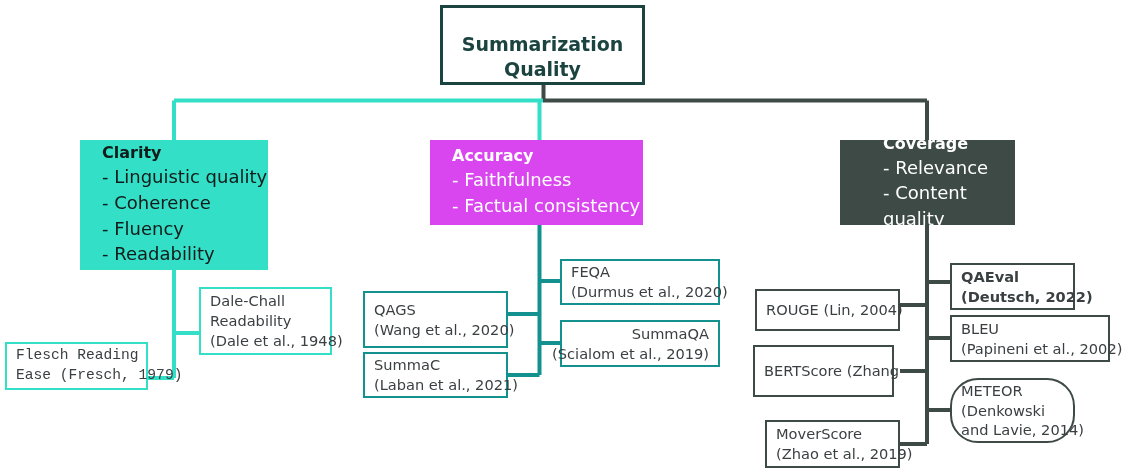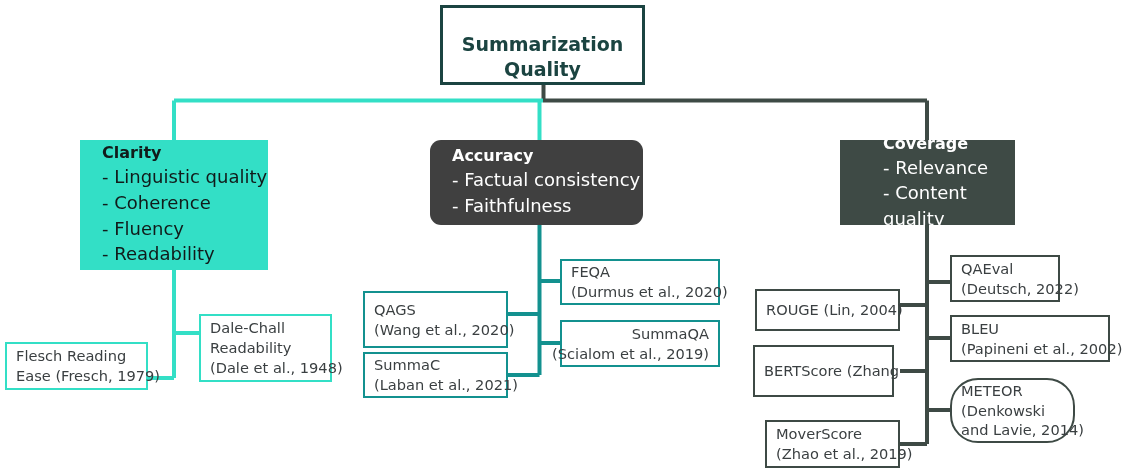--- a/index.html
+++ b/index.html
@@ -9,21 +9,21 @@
   .node{position:absolute;box-sizing:border-box;display:flex;flex-direction:column;justify-content:center;}
   .node .ttl{font-weight:bold;}
   
   .root{border:3px solid #1b4441;background:#ffffff;align-items:center;justify-content:center;
         color:#1b4441;font-weight:bold;font-size:19px;line-height:1.32;text-align:center;}
   
   .cat{padding:10px 0 10px 22px;}
   .cat .ttl{font-size:16px;margin-bottom:2px;}
   .cat .li{font-size:18px;line-height:1.42;}
   .cat-clarity{background:#33dfc6;color:#111b1a;}
-  .cat-accuracy{background:#404040;color:#ffffff;border-radius:11px;}
+  .cat-accuracy{background:#d946ef;color:#ffffff;}
   .cat-coverage{background:#3e4a45;color:#ffffff;padding-left:43px;}
   
   .leaf{border:2.5px solid;background:#ffffff;color:#3a3f41;font-size:14.6px;line-height:1.36;
         padding:19px 9px;}
   .lf-clarity{border-color:#33dfc6;}
   .lf-accuracy{border-color:#13918f;}
   .lf-coverage{border-color:#3e4a45;}
   .leaf div{white-space:nowrap;}
 </style>
 </head>
@@ -69,37 +69,37 @@
   <div class="node cat cat-clarity" style="left:80px;top:140px;width:188px;height:130px;">
     <div class="ttl">Clarity</div>
     <div class="li">- Linguistic quality</div>
     <div class="li">- Coherence</div>
     <div class="li">- Fluency</div>
     <div class="li">- Readability</div>
   </div>
 
   <div class="node cat cat-accuracy" style="left:430px;top:140px;width:213px;height:85px;">
     <div class="ttl">Accuracy</div>
+    <div class="li">- Faithfulness</div>
     <div class="li">- Factual consistency</div>
-    <div class="li">- Faithfulness</div>
   </div>
 
   <div class="node cat cat-coverage" style="left:840px;top:140px;width:175px;height:85px;">
     <div class="ttl">Coverage</div>
     <div class="li">- Relevance</div>
     <div class="li">- Content quality</div>
   </div>
 
-  <div class="node leaf lf-clarity" style="left:199px;top:314px;width:133px;height:68px;">
+  <div class="node leaf lf-clarity" style="left:199px;top:287px;width:133px;height:68px;">
     <div>Dale-Chall</div>
     <div>Readability</div>
     <div>(Dale et al., 1948)</div>
   </div>
 
-  <div class="node leaf lf-clarity" style="left:5px;top:342px;width:143px;height:48px;">
+  <div class="node leaf lf-clarity" style="left:5px;top:342px;width:143px;height:48px;font-family:Liberation Mono, monospace;">
     <div>Flesch Reading</div>
     <div>Ease (Fresch, 1979)</div>
   </div>
 
   <div class="node leaf lf-accuracy" style="left:560px;top:259px;width:160px;height:46px;">
     <div>FEQA</div>
     <div>(Durmus et al., 2020)</div>
   </div>
 
   <div class="node leaf lf-accuracy" style="left:363px;top:291px;width:145px;height:57px;">
@@ -110,21 +110,21 @@
   <div class="node leaf lf-accuracy" style="left:560px;top:320px;width:160px;height:47px;align-items:flex-end;">
     <div>SummaQA</div>
     <div>(Scialom et al., 2019)</div>
   </div>
 
   <div class="node leaf lf-accuracy" style="left:363px;top:352px;width:145px;height:46px;">
     <div>SummaC</div>
     <div>(Laban et al., 2021)</div>
   </div>
 
-  <div class="node leaf lf-coverage" style="left:950px;top:255px;width:110px;height:47px;">
+  <div class="node leaf lf-coverage" style="left:950px;top:263px;width:125px;height:47px;font-weight:bold;">
     <div>QAEval</div>
     <div>(Deutsch, 2022)</div>
   </div>
 
   <div class="node leaf lf-coverage" style="left:755px;top:289px;width:145px;height:32px;">
     <div>ROUGE (Lin, 2004)</div>
   </div>
 
   <div class="node leaf lf-coverage" style="left:950px;top:315px;width:160px;height:47px;">
     <div>BLEU</div>

